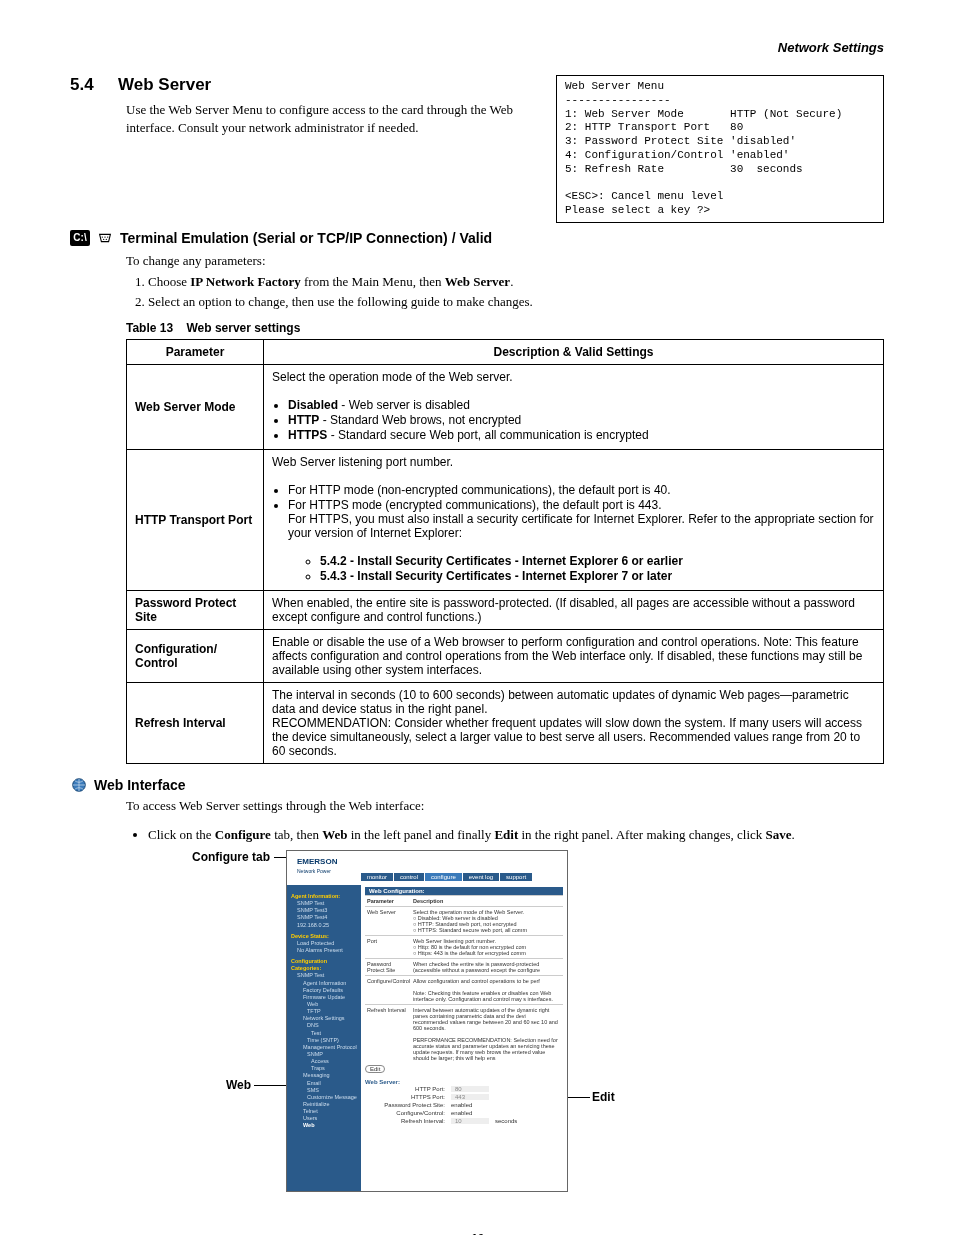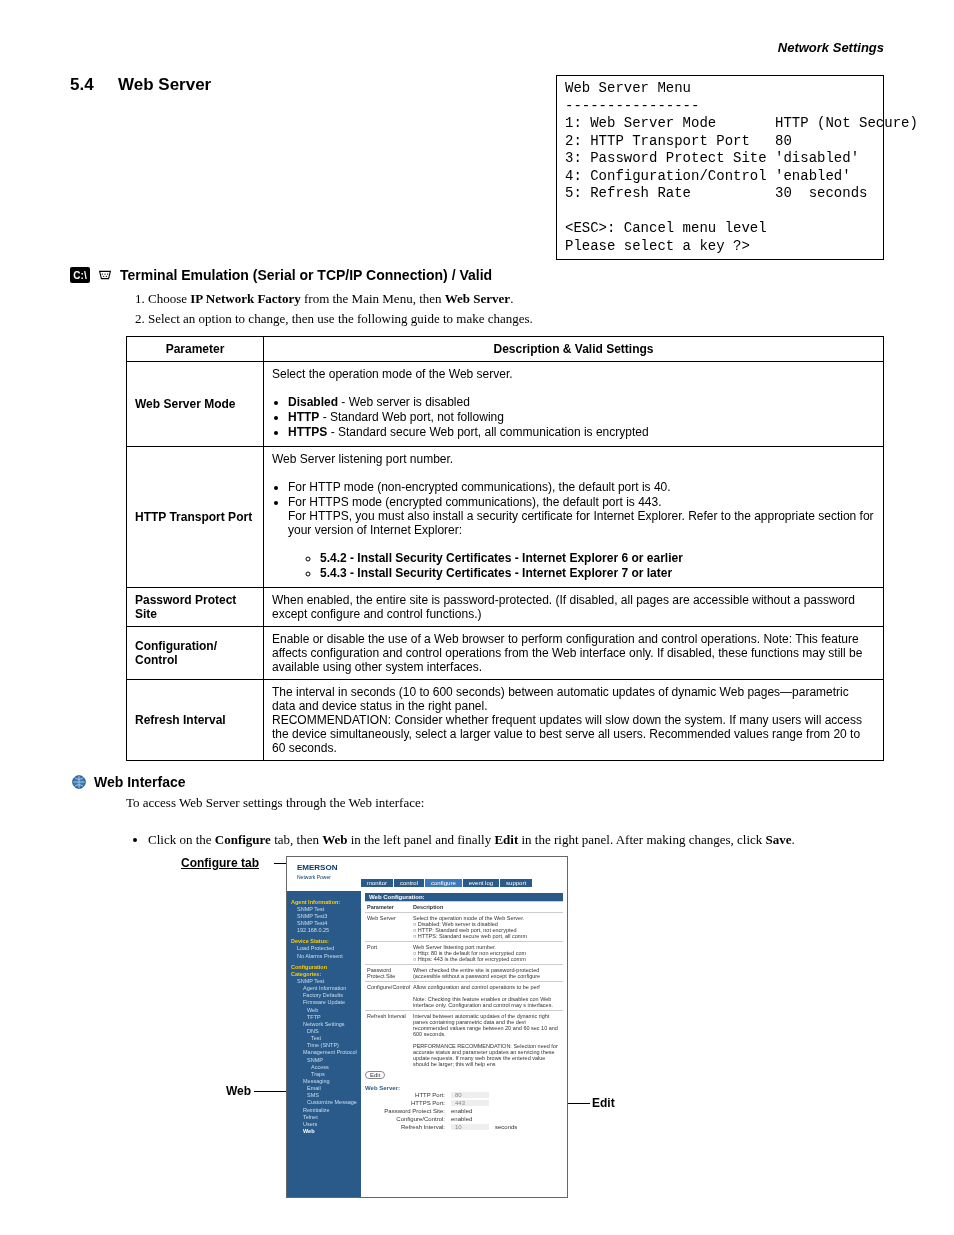--- a/index.html
+++ b/index.html
@@ -85,37 +85,37 @@
   }
   table.settings th { text-align:center; }
   table.settings td.param { font-weight:bold; width:120px; vertical-align:middle;}
   table.settings ul { margin:14px 0 2px 16px; padding:0; }
   table.settings ul li { margin-bottom:1px; }
   table.settings ul.inner { margin-left:32px; }
   .bold { font-weight:bold; }
   .menu-box {
     border:1px solid #000;
     font-family: 'Courier New', monospace;
-    font-size: 14px;
+    font-size: 11px;
     padding:4px 8px;
     line-height:1.25;
     white-space:pre;
     width:310px;
     flex-shrink:0;
   }
   .web-int-title {
     font-family: Arial, Helvetica, sans-serif;
     font-weight:bold;
     font-size:14px;
     margin:12px 0 4px 0;
     display:flex;
     align-items:center;
     gap:6px;
   }
-  ul.web-steps { margin:20px 0 4px 22px; padding:0; list-style:disc;}
+  ul.web-steps { margin:12px 0 4px 22px; padding:0; list-style:disc;}
   ul.web-steps li { line-height:1.4; }
   .callout-area {
     position:relative;
     margin-top:6px;
   }
   .callout-label {
     font-family:Arial, Helvetica, sans-serif;
     font-weight:bold;
     font-size:12px;
     position:absolute;
@@ -154,20 +154,23 @@
 </head>
 <body>
 
 <div class="header-right">Network Settings</div>
 
 <div class="section-row">
   <div class="section-left">
     <h1 class="section">
       <span class="num">5.4</span><span>Web Server</span>
     </h1>
+    <div class="body-indent">
+      <div class="intro">Use the Web Server Menu to configure access to the card through the Web interface. Consult your network administrator if needed.</div>
+    </div>
   </div>
   <div class="menu-box">Web Server Menu
 ----------------
 1: Web Server Mode       HTTP (Not Secure)
 2: HTTP Transport Port   80
 3: Password Protect Site 'disabled'
 4: Configuration/Control 'enabled'
 5: Refresh Rate          30  seconds
 
 &lt;ESC&gt;: Cancel menu level
@@ -183,39 +186,43 @@
         <circle cx="10" cy="9" r="0.8"></circle>
         <circle cx="13" cy="9" r="0.8"></circle>
         <circle cx="8.5" cy="11.5" r="0.8"></circle>
         <circle cx="11.5" cy="11.5" r="0.8"></circle>
       </svg>
   </span>
   <span>Terminal Emulation (Serial or TCP/IP Connection) / Valid</span>
 </div>
 
 <div class="body-indent">
+  <div>To change any parameters:</div>
   <ol class="steps">
     <li><span>Choose </span><span class="bold">IP Network Factory</span><span> from the Main Menu, then </span><span class="bold">Web Server</span><span>.</span></li>
     <li>Select an option to change, then use the following guide to make changes.</li>
   </ol>
 
+  <div class="table-caption">
+    <span>Table 13</span>&nbsp;&nbsp;&nbsp;&nbsp;<span>Web server settings</span>
+  </div>
 
   <table class="settings">
     <tbody>
         <tr>
       <th>Parameter</th>
       <th>Description &amp; Valid Settings</th>
     </tr>
     <tr>
       <td class="param">Web Server Mode</td>
       <td>
         <div>Select the operation mode of the Web server.</div>
         <ul>
           <li><span class="bold">Disabled</span><span> - Web server is disabled</span></li>
-          <li><span class="bold">HTTP</span><span> - Standard Web port, not following</span></li>
+          <li><span class="bold">HTTP</span><span> - Standard Web brows, not encrypted</span></li>
           <li><span class="bold">HTTPS</span><span> - Standard secure Web port, all communication is encrypted</span></li>
         </ul>
       </td>
     </tr>
     <tr>
       <td class="param">HTTP Transport Port</td>
       <td>
         <div>Web Server listening port number.</div>
         <ul>
           <li>For HTTP mode (non-encrypted communications), the default port is 40.</li>
@@ -255,21 +262,21 @@
   <span>Web Interface</span>
 </div>
 
 <div class="body-indent">
   <div>To access Web Server settings through the Web interface:</div>
   <ul class="web-steps">
     <li><span>Click on the </span><span class="bold">Configure</span><span> tab, then </span><span class="bold">Web</span><span> in the left panel and finally </span><span class="bold">Edit</span><span> in the right panel. After making changes, click </span><span class="bold">Save</span><span>.</span></li>
   </ul>
 
   <div class="callout-area">
-    <div class="callout-label" style="top:0; left:55px;text-decoration:underline;">Configure tab</div>
+    <div class="callout-label" style="top:0; left:66px;">Configure tab</div>
     <div class="callout-line" style="top:7px; left:148px; width:130px;"></div>
     <div class="callout-label" style="top:228px; left:100px;">Web</div>
     <div class="callout-line" style="top:235px; left:128px; width:50px;"></div>
     <div class="callout-label" style="top:240px; left:466px;">Edit</div>
     <div class="callout-line" style="top:247px; left:418px; width:46px;"></div>
 
     <div class="screenshot">
       <div class="ss-logo"><span>EMERSON</span><br><span style="font-size:5px;font-weight:normal;">Network Power</span></div>
       <div class="ss-tabs">
         <div class="ss-tab">monitor</div>

